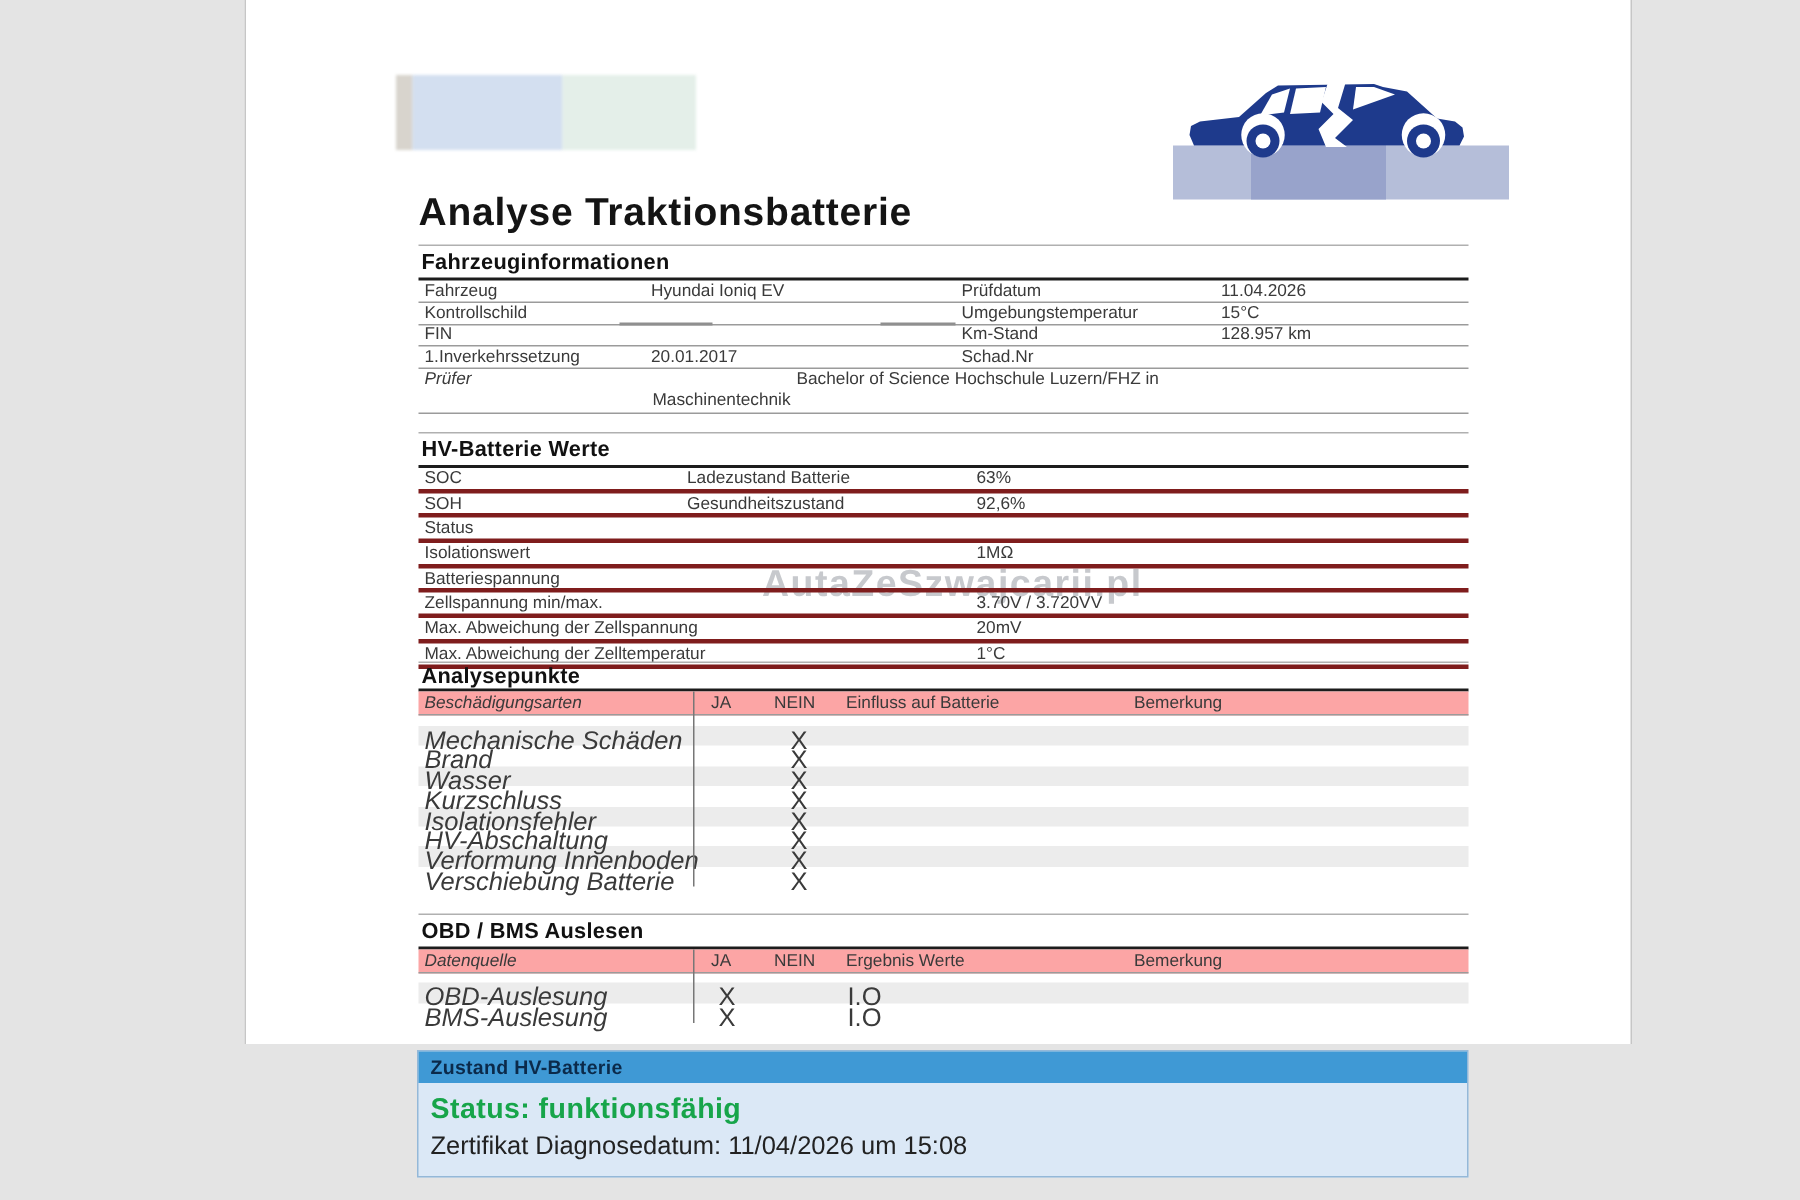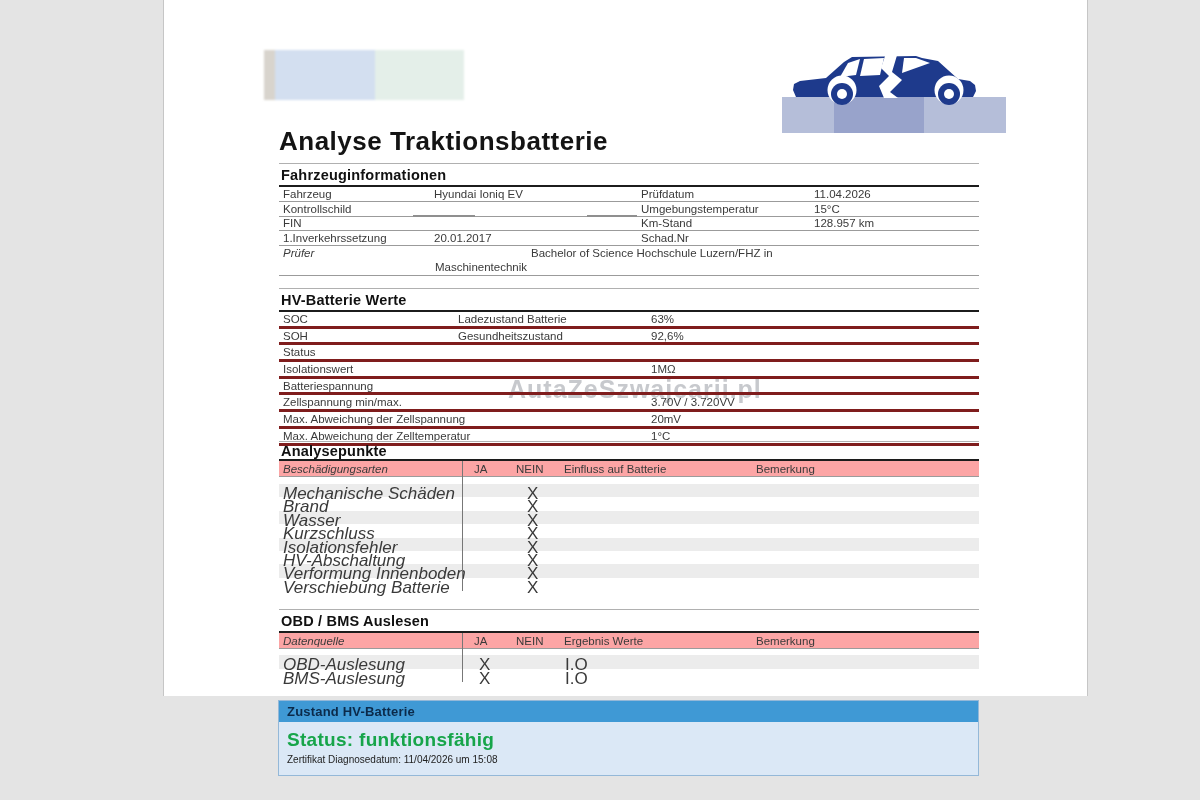--- a/index.html
+++ b/index.html
@@ -94,21 +94,21 @@
   }
   .status-panel .bar{
     height:21px;background:#3f99d5;
     font-size:13px;font-weight:bold;color:#0b2a4a;
     line-height:21px;padding-left:8px;letter-spacing:.2px;
   }
   .status-panel .status-line{
     margin:7px 0 0 8px;font-size:19px;font-weight:bold;color:#17a54a;letter-spacing:.3px;
   }
   .status-panel .cert-line{
-    margin:3px 0 10px 8px;font-size:10px;color:#222;
+    margin:3px 0 10px 8px;font-size:17px;color:#222;
   }
 </style>
 </head>
 <body>
 
 <div class="page">
 
   <div class="logo">
     <div class="seg1"></div>
     <div class="seg2"></div>

